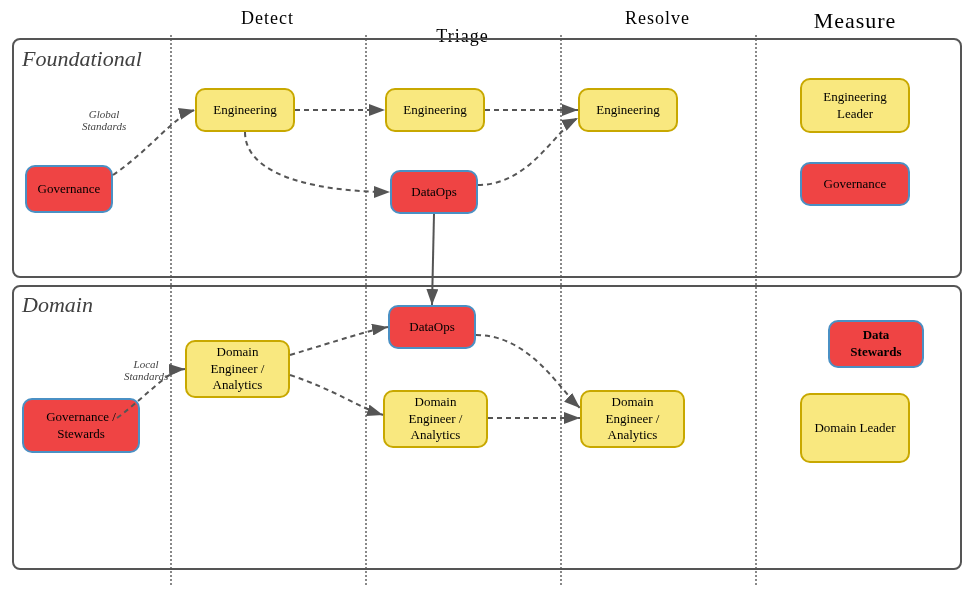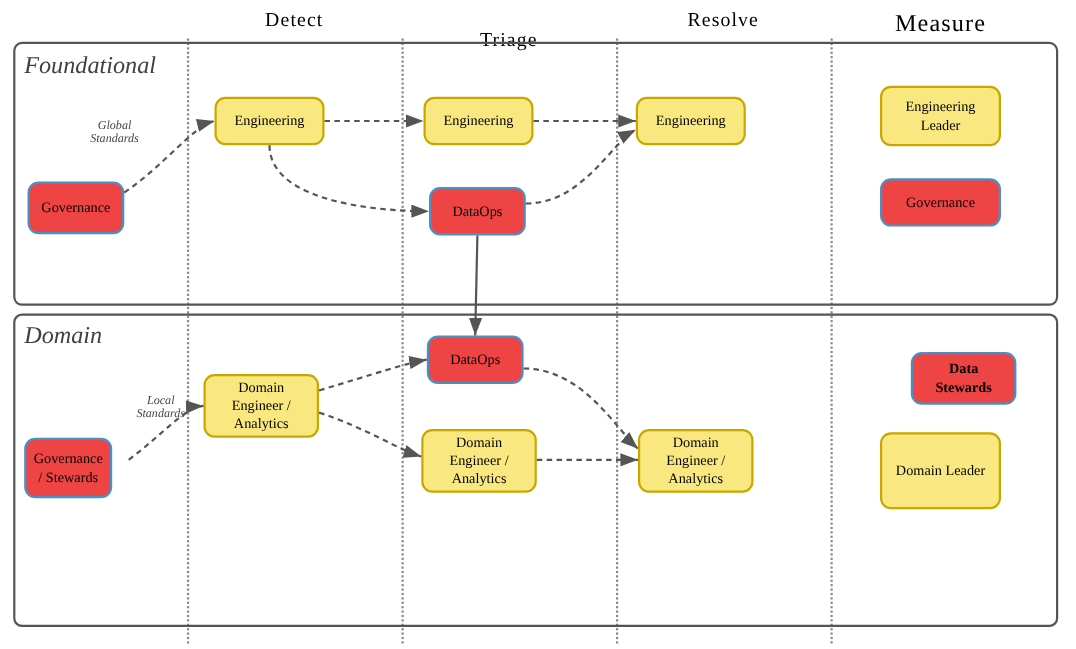--- a/index.html
+++ b/index.html
@@ -149,21 +149,21 @@
 
   <div class="node node-yellow" style="left:800px; top:78px; width:110px; height:55px;">
     <span>Engineering
 Leader</span>
   </div>
 
   <div class="node node-blue" style="left:800px; top:162px; width:110px; height:44px;">
     <span>Governance</span>
   </div>
 
-  <div class="node node-blue" style="left:22px; top:398px; width:80px; height:55px;">
+  <div class="node node-blue" style="left:22px; top:398px; width:118px; height:55px;">
     <span>Governance
 / Stewards</span>
   </div>
 
   <div class="node node-yellow" style="left:185px; top:340px; width:105px; height:58px;">
     <span>Domain
 Engineer /
 Analytics</span>
   </div>
 

